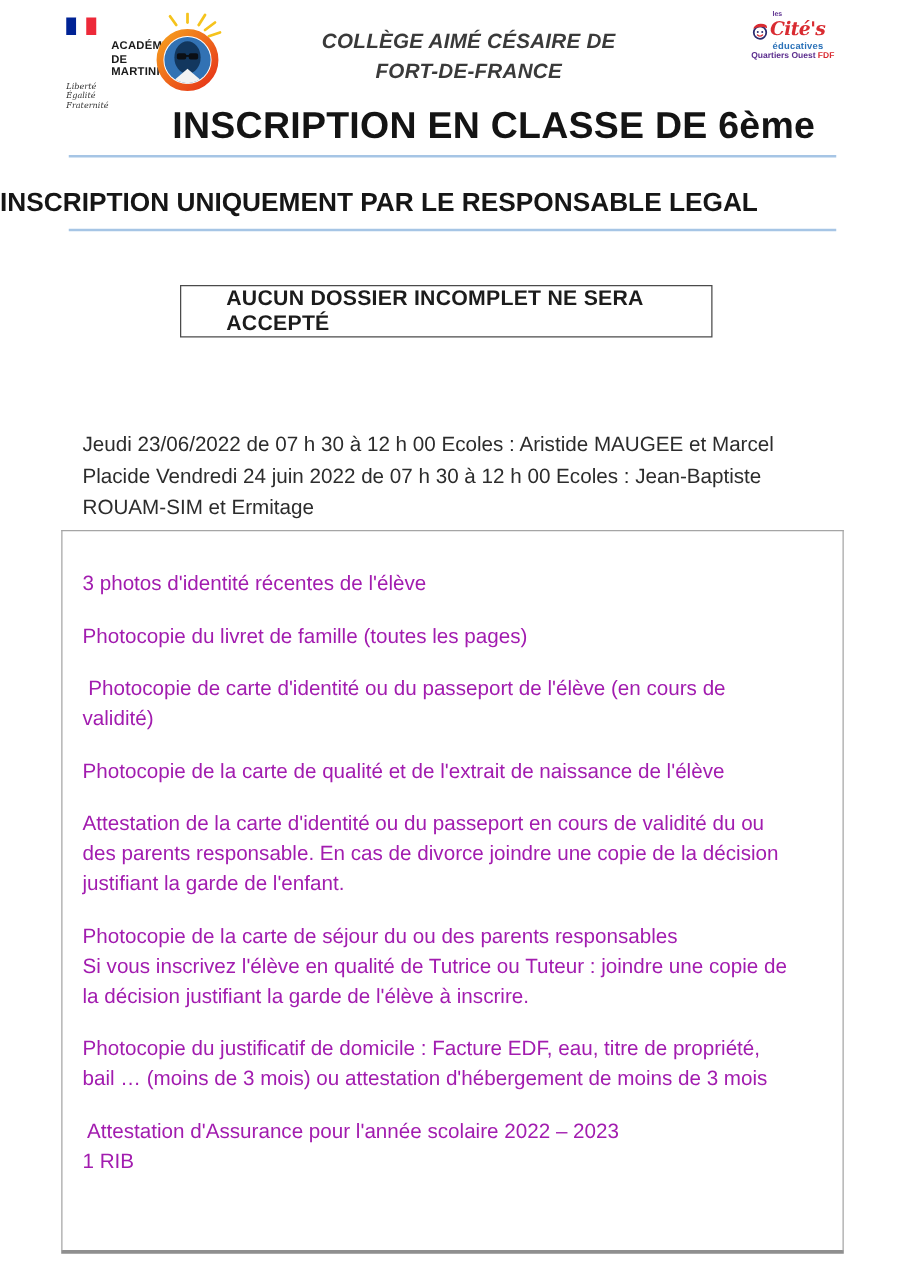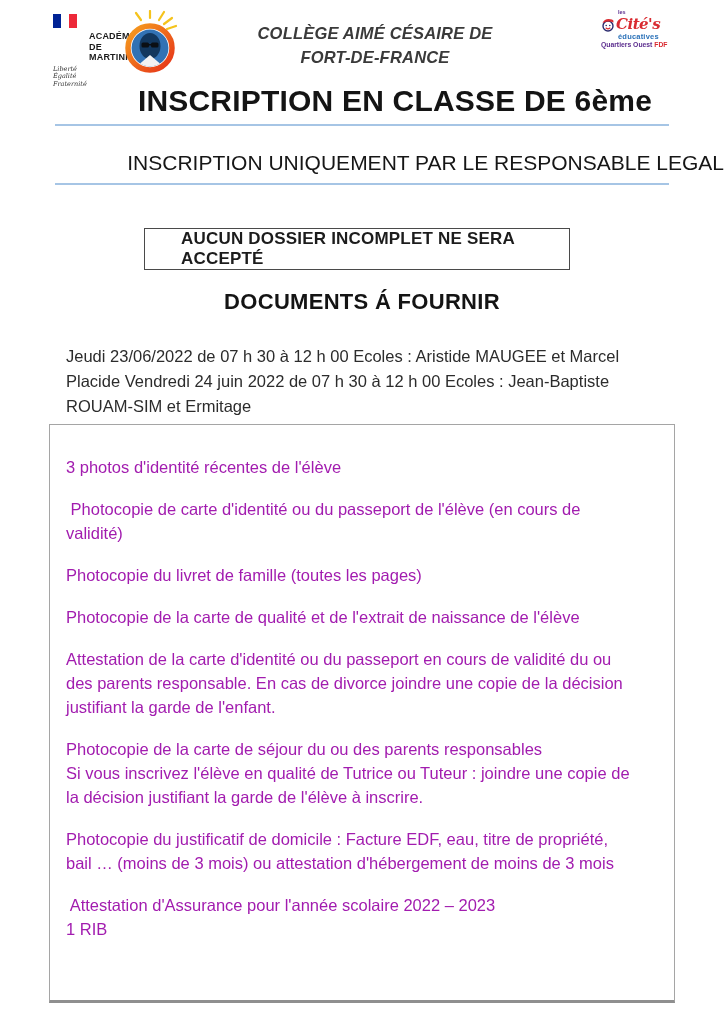--- a/index.html
+++ b/index.html
@@ -24,21 +24,21 @@
   .cites-face{position:absolute;left:0;top:1px;}
   .cites-les{font-size:5.5px;font-weight:700;color:#5b2d8e;margin-left:17px;}
   .cites-name{font-family:"DejaVu Serif",serif;font-style:italic;font-weight:700;font-size:15px;color:#d92b31;letter-spacing:-.5px;}
   .cites-edu{font-size:7.5px;font-weight:700;color:#2a71b8;margin:1px 0 2px 17px;letter-spacing:.2px;}
   .cites-quartiers{font-size:6.8px;font-weight:700;}
   .cites-quartiers .q{color:#5b2d8e;} .cites-quartiers .f{color:#d92b31;}
   
   .h-main{position:absolute;left:0;top:84px;width:100%;text-align:center;font-size:30px;font-weight:700;color:#141414;letter-spacing:.2px;padding-left:33px;}
   .rule{position:absolute;left:55px;width:614px;height:2px;background:#a6c5e5;}
   .rule-1{top:124px;} .rule-2{top:183px;}
-  .h-sub{position:absolute;left:0;top:151px;width:100%;text-align:right;font-size:21px;font-weight:400;color:#161616;}
+  .h-sub{position:absolute;left:0;top:151px;width:100%;text-align:left;font-size:21px;font-weight:700;color:#161616;}
   .warning-box{
     position:absolute;left:144px;top:228px;width:426px;height:42px;box-sizing:border-box;
     border:1px solid #4a4a4a;display:flex;align-items:center;justify-content:center;
     font-size:17px;font-weight:700;color:#1c1c1c;letter-spacing:.2px;padding-left:36px;
   }
   .h-docs{position:absolute;left:0;top:289px;width:100%;text-align:center;font-size:22px;font-weight:700;color:#141414;letter-spacing:.3px;}
   
   .schedule{position:absolute;left:66px;top:344px;width:600px;font-size:16.5px;line-height:25px;color:#2c2c2c;white-space:pre;}
   .doc-box{
     position:absolute;left:49px;top:424px;width:626px;height:579px;box-sizing:border-box;
@@ -119,31 +119,30 @@
     </div>
   </div>
 
   <div class="h-main">INSCRIPTION EN CLASSE DE 6ème</div>
   <div class="rule rule-1"></div>
   <div class="h-sub">INSCRIPTION UNIQUEMENT PAR LE RESPONSABLE LEGAL</div>
   <div class="rule rule-2"></div>
 
   <div class="warning-box">AUCUN DOSSIER INCOMPLET NE SERA ACCEPTÉ</div>
 
-  <div class="h-docs">DOCUMENTS Á FOURNIR</div>
 
   <div class="schedule">Jeudi 23/06/2022 de 07 h 30 à 12 h 00 Ecoles : Aristide MAUGEE et Marcel
 Placide Vendredi 24 juin 2022 de 07 h 30 à 12 h 00 Ecoles : Jean-Baptiste
 ROUAM-SIM et Ermitage</div>
 
   <div class="doc-box">
     <p class="doc-item">3 photos d'identité récentes de l'élève</p>
+    <p class="doc-item">Photocopie du livret de famille (toutes les pages)</p>
     <p class="doc-item"> Photocopie de carte d'identité ou du passeport de l'élève (en cours de
 validité)</p>
-    <p class="doc-item">Photocopie du livret de famille (toutes les pages)</p>
     <p class="doc-item">Photocopie de la carte de qualité et de l'extrait de naissance de l'élève</p>
     <p class="doc-item">Attestation de la carte d'identité ou du passeport en cours de validité du ou
 des parents responsable. En cas de divorce joindre une copie de la décision
 justifiant la garde de l'enfant.</p>
     <p class="doc-item">Photocopie de la carte de séjour du ou des parents responsables
 Si vous inscrivez l'élève en qualité de Tutrice ou Tuteur : joindre une copie de
 la décision justifiant la garde de l'élève à inscrire.</p>
     <p class="doc-item">Photocopie du justificatif de domicile : Facture EDF, eau, titre de propriété,
 bail … (moins de 3 mois) ou attestation d'hébergement de moins de 3 mois</p>
     <p class="doc-item"> Attestation d'Assurance pour l'année scolaire 2022 – 2023

